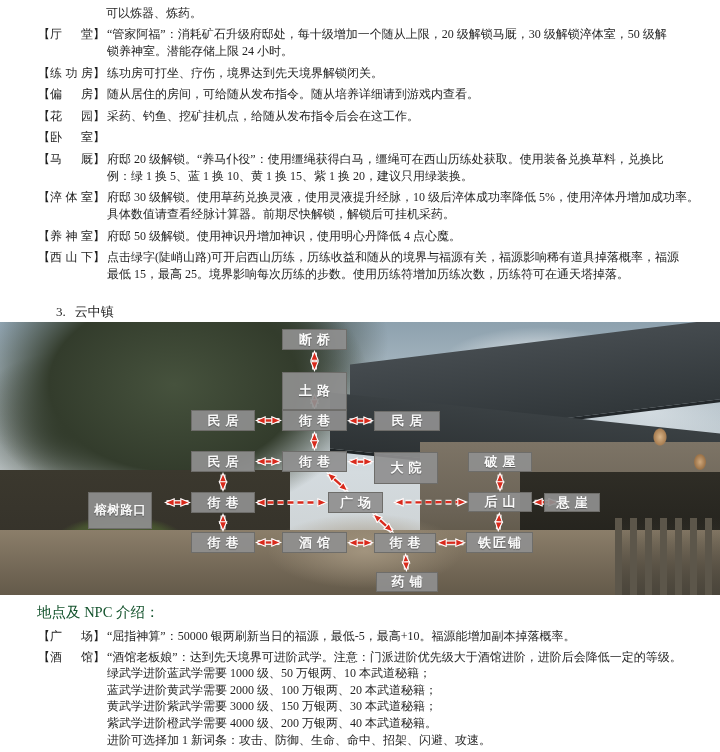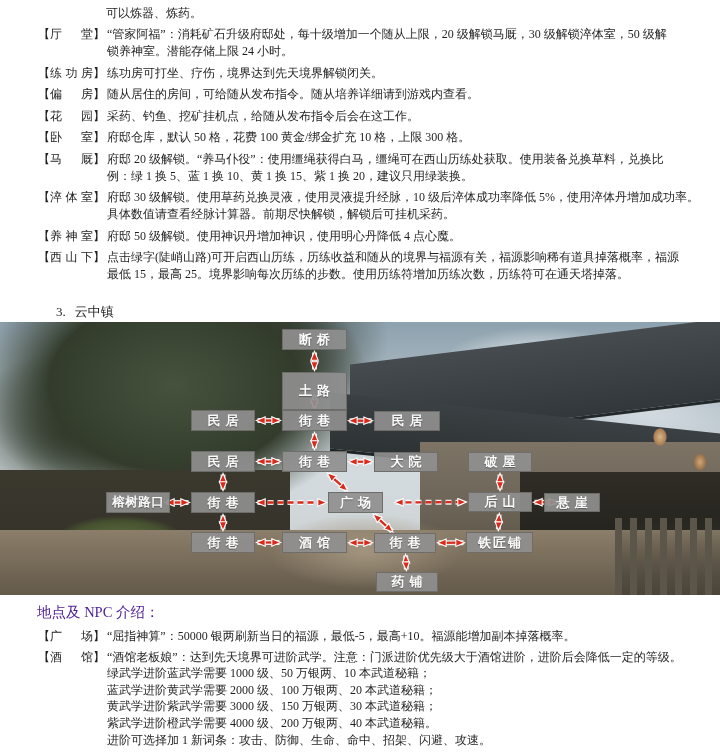--- a/index.html
+++ b/index.html
@@ -9,21 +9,21 @@
   }
   
   .intro-line{position:absolute;left:106px;top:5px;font-size:12px;line-height:17px;}
   .entries{position:absolute;left:38px;top:26px;width:676px;}
   .entry{display:flex;align-items:flex-start;margin-bottom:4.5px;}
   .entry-label{flex:0 0 69px;display:inline-flex;font-size:12px;line-height:17px;white-space:nowrap;}
   .entry-label .chars{display:inline-flex;justify-content:space-between;width:43px;}
   .entry-body{flex:1 1 auto;font-size:12px;line-height:17px;white-space:pre-line;word-break:break-all;}
   .section-heading{position:absolute;left:56px;top:303px;font-size:13px;line-height:17px;}
   .section-heading .num{margin-right:9px;}
-  .npc-heading{position:absolute;left:37px;top:603px;font-size:14.5px;line-height:18px;color:#4c1d95;}
+  .npc-heading{position:absolute;left:37px;top:603px;font-size:14.5px;line-height:18px;color:#14532d;}
   .npc-entries{position:absolute;left:38px;top:628px;width:676px;}
   .npc-entries .entry{margin-bottom:4px;}
   .npc-entries .entry-body{line-height:16.6px;}
   .npc-entries .entry-label{line-height:16.6px;}
   
   .map{position:absolute;left:0;top:322px;width:720px;height:273px;overflow:hidden;background:#7dd3fc;}
   .map .layer{position:absolute;}
   .bg-sky{inset:0;background:linear-gradient(180deg,#8da1ae 0%,#b4c1c9 28%,#d4dbdf 55%,#c9cdcd 100%);}
   .bg-clouds{inset:0;background:
     radial-gradient(140px 50px at 540px 40px,rgba(255,255,255,.75),rgba(255,255,255,0) 70%),
@@ -98,21 +98,20 @@
             <span>花</span>
             <span>园</span>
           </span>】</div>
         <div class="entry-body">采药、钓鱼、挖矿挂机点，给随从发布指令后会在这工作。</div>
       </div>
       <div class="entry">
         <div class="entry-label">【<span class="chars">
             <span>卧</span>
             <span>室</span>
           </span>】</div>
-        <div class="entry-body">府邸仓库，默认 50 格，花费 100 黄金/绑金扩充 10 格，上限 300 格。</div>
       </div>
       <div class="entry">
         <div class="entry-label">【<span class="chars">
             <span>马</span>
             <span>厩</span>
           </span>】</div>
         <div class="entry-body">府邸 20 级解锁。“养马仆役”：使用缰绳获得白马，缰绳可在西山历练处获取。使用装备兑换草料，兑换比
 例：绿 1 换 5、蓝 1 换 10、黄 1 换 15、紫 1 换 20，建议只用绿装换。</div>
       </div>
       <div class="entry">
@@ -226,27 +225,27 @@
         </div>
         <div class="map-node" style="left: 374px; top: 89px; width: 66px; height: 20px;">
           <span class="t2">民居</span>
         </div>
         <div class="map-node" style="left: 191px; top: 129px; width: 64px; height: 21px;">
           <span class="t2">民居</span>
         </div>
         <div class="map-node" style="left: 282px; top: 129px; width: 65px; height: 21px;">
           <span class="t2">街巷</span>
         </div>
-        <div class="map-node" style="left: 374px; top: 130px; width: 64px; height: 20px;">
+        <div class="map-node" style="left: 374px; top: 130px; width: 64px; height: 32px;">
           <span class="t2">大院</span>
         </div>
         <div class="map-node" style="left: 468px; top: 130px; width: 64px; height: 20px;">
           <span class="t2">破屋</span>
         </div>
-        <div class="map-node" style="left: 106px; top: 170px; width: 64px; height: 21px;">
+        <div class="map-node" style="left: 88px; top: 170px; width: 64px; height: 37px;">
           <span class="t4">榕树路口</span>
         </div>
         <div class="map-node" style="left: 191px; top: 170px; width: 64px; height: 21px;">
           <span class="t2">街巷</span>
         </div>
         <div class="map-node" style="left: 328px; top: 170px; width: 55px; height: 21px;">
           <span class="t2">广场</span>
         </div>
         <div class="map-node" style="left: 468px; top: 170px; width: 64px; height: 20px;">
           <span class="t2">后山</span>

